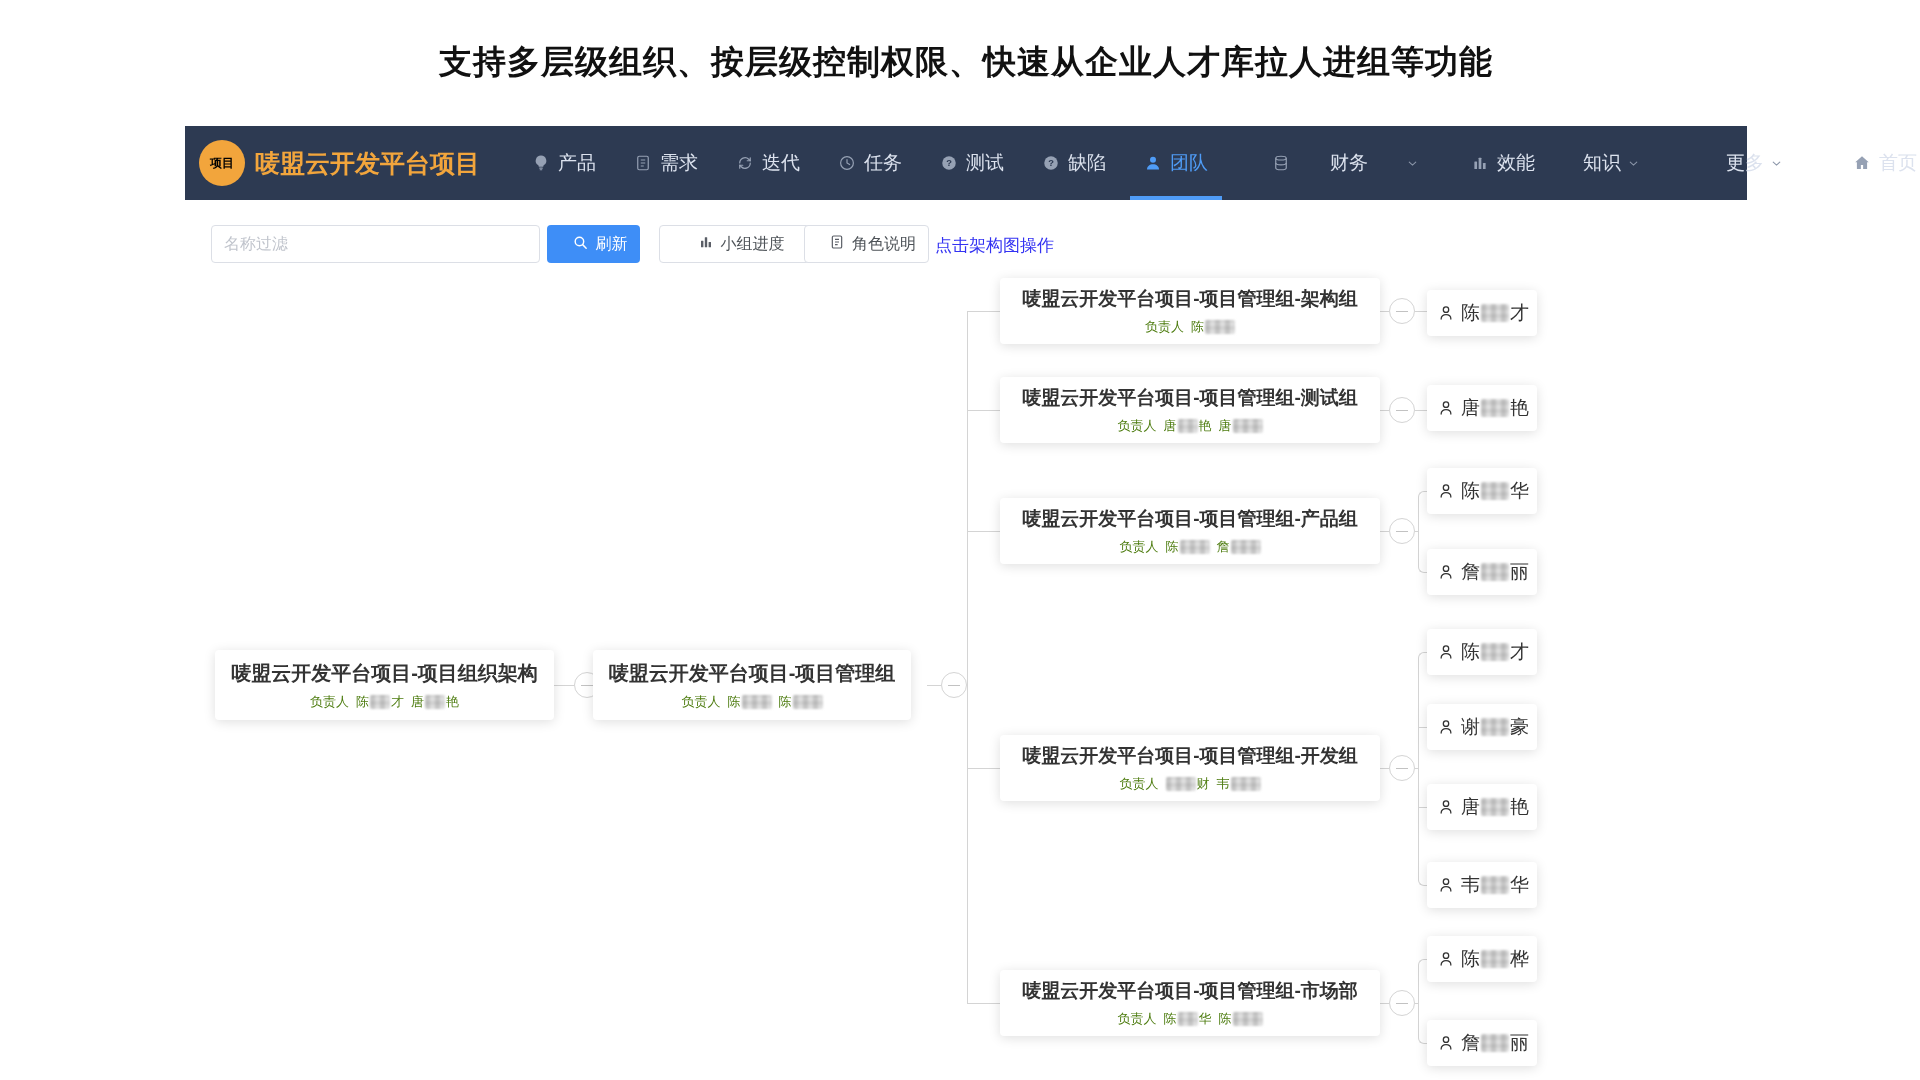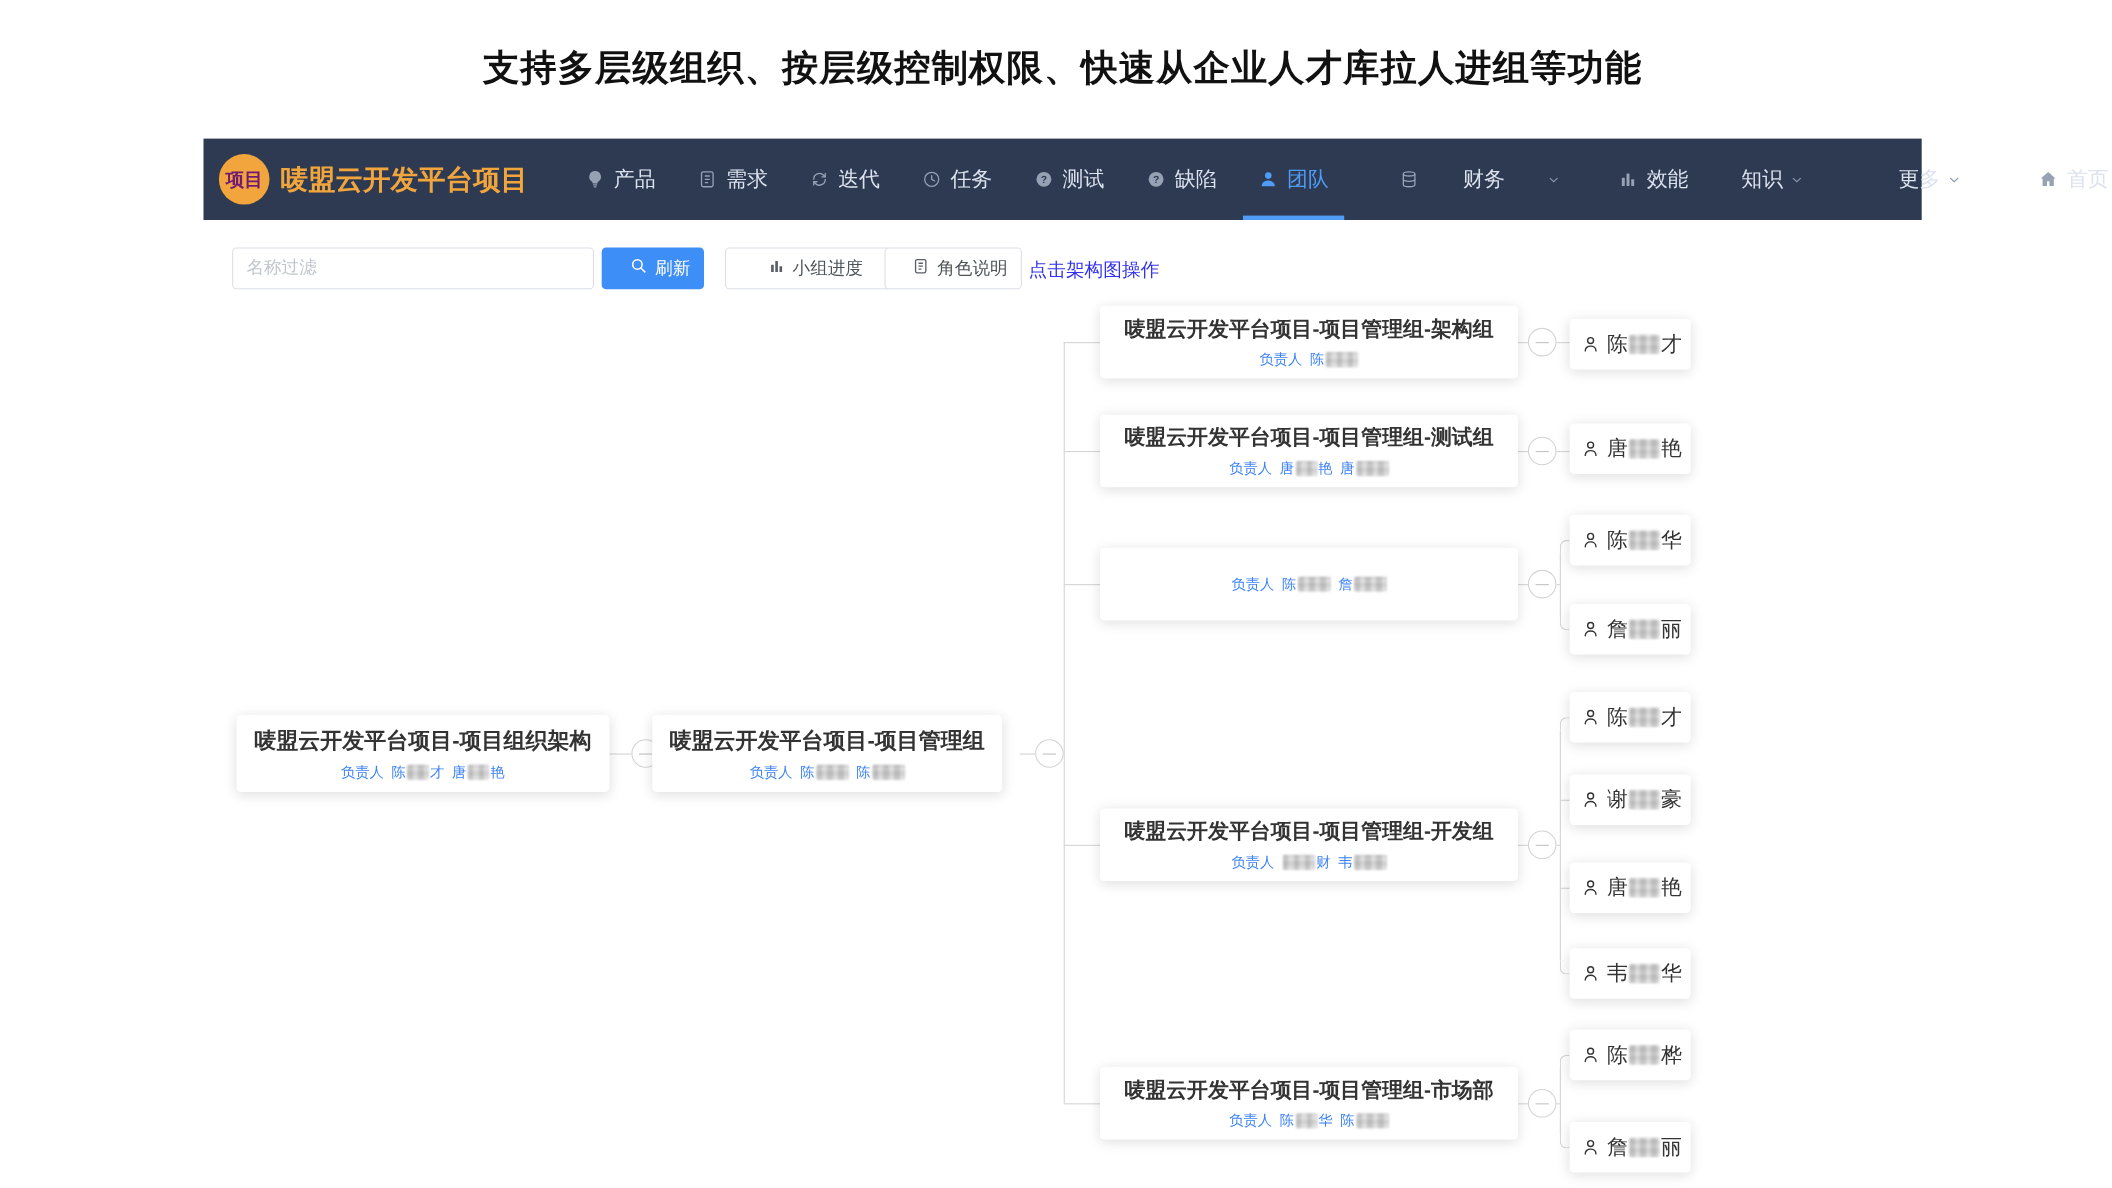--- a/index.html
+++ b/index.html
@@ -17,21 +17,21 @@
     font-family:"Liberation Sans","DejaVu Sans",sans-serif;}
   
   .headline{position:absolute;left:185px;top:40px;width:1562px;text-align:center;
     font-size:33px;font-weight:600;color:#111;letter-spacing:1px;}
   
   .app{position:absolute;left:185px;top:126px;width:1562px;height:954px;background:#fff;}
   
   .navbar{position:relative;height:74px;background:var(--navbar-bg);display:flex;align-items:center;padding:0 14px;}
   .logo{width:46px;height:46px;border-radius:50%;background:var(--accent-orange);
     display:flex;align-items:center;justify-content:center;flex:none;cursor:pointer;}
-  .logo-badge{color:#701a75;font-size:17px;font-weight:bold;}
+  .logo-badge{color:#000000;font-size:12px;font-weight:bold;}
   .brand{color:var(--accent-orange);font-size:25px;font-weight:bold;margin-left:10px;white-space:nowrap;cursor:pointer;}
   .nav-items{display:flex;align-items:center;height:100%;margin-left:52px;gap:38px;}
   .nav-item{position:relative;height:100%;display:flex;align-items:center;gap:8px;
     color:var(--nav-text);font-size:19px;cursor:pointer;white-space:nowrap;}
   .nav-item .nav-icon{color:var(--nav-icon);display:flex;align-items:center;}
   .nav-item .chev{color:#8B96A9;display:flex;align-items:center;margin-left:-2px;}
   .nav-item.active{color:var(--active-blue);}
   .nav-item.active .nav-icon{color:var(--active-blue);}
   .active-underline{position:absolute;bottom:0;left:-14px;right:-14px;height:4px;background:var(--active-blue);}
   
@@ -52,21 +52,21 @@
   .hline{height:1px;}
   .vline{width:1px;}
   .corner{position:absolute;border:0 solid var(--line);background:transparent;}
   .toggle{position:absolute;width:26px;height:26px;border:1px solid var(--line);border-radius:50%;
     background:#fff;cursor:pointer;z-index:2;}
   .toggle .minus{position:absolute;left:6px;right:6px;top:12px;height:1px;background:#C2C2C2;}
   .card{position:absolute;background:#fff;border-radius:4px;box-shadow:0 2px 12px rgba(0,0,0,.13);z-index:3;}
   .node-card{display:flex;flex-direction:column;align-items:center;justify-content:center;gap:6px;cursor:pointer;}
   .node-title{font-weight:bold;color:#333;white-space:nowrap;}
   .t20{font-size:20px;} .t19{font-size:19px;}
-  .node-sub{font-size:13px;color:#3b82f6;display:flex;align-items:center;gap:7px;white-space:nowrap;}
+  .node-sub{font-size:13px;color:#4d7c0f;display:flex;align-items:center;gap:7px;white-space:nowrap;}
   .leader-name{display:inline-flex;align-items:center;gap:1px;}
   .blur{display:inline-block;height:14px;border-radius:2px;filter:blur(1px);
     background:repeating-linear-gradient(90deg,#C6C6C6 0 5px,#DEDEDE 5px 10px),
                repeating-linear-gradient(0deg,rgba(255,255,255,.4) 0 4px,rgba(0,0,0,.06) 4px 8px);
     background-blend-mode:multiply;}
   .member-card{display:flex;align-items:center;gap:6px;padding-left:10px;font-size:19px;color:#333;cursor:pointer;}
   .member-card .blur{height:18px;filter:blur(1.2px);}
   .member-card .name{display:inline-flex;align-items:center;gap:1px;}
 </style>
 </head>
@@ -304,20 +304,21 @@
       <div class="hline" style="left: 782px; top: 261px; width: 33px;"></div>
       <div class="hline" style="left: 1195px; top: 261px; width: 9px;"></div>
       <div class="toggle" style="left: 1204px; top: 248px;">
         <div class="minus"></div>
       </div>
       <div class="hline" style="left: 1230px; top: 261px; width: 4px;"></div>
       <div class="corner" style="left: 1233px; top: 221px; width: 9px; height: 12px; border-top: 1px solid var(--line); border-left: 1px solid var(--line); border-top-left-radius: 6px;"></div>
       <div class="corner" style="left: 1233px; top: 290px; width: 9px; height: 13px; border-bottom: 1px solid var(--line); border-left: 1px solid var(--line); border-bottom-left-radius: 6px;"></div>
       <div class="vline" style="left: 1233px; top: 233px; height: 57px;"></div>
       <div class="card node-card" style="left: 815px; top: 228px; width: 380px; height: 66px;">
+        <div class="node-title t19">唛盟云开发平台项目-项目管理组-产品组</div>
         <div class="node-sub">
           <span>负责人</span>
           <span class="leader-name">
             <span>陈</span>
             <span class="blur" style="width: 30px;"></span>
           </span>
           <span class="leader-name">
             <span>詹</span>
             <span class="blur" style="width: 30px;"></span>
           </span>

